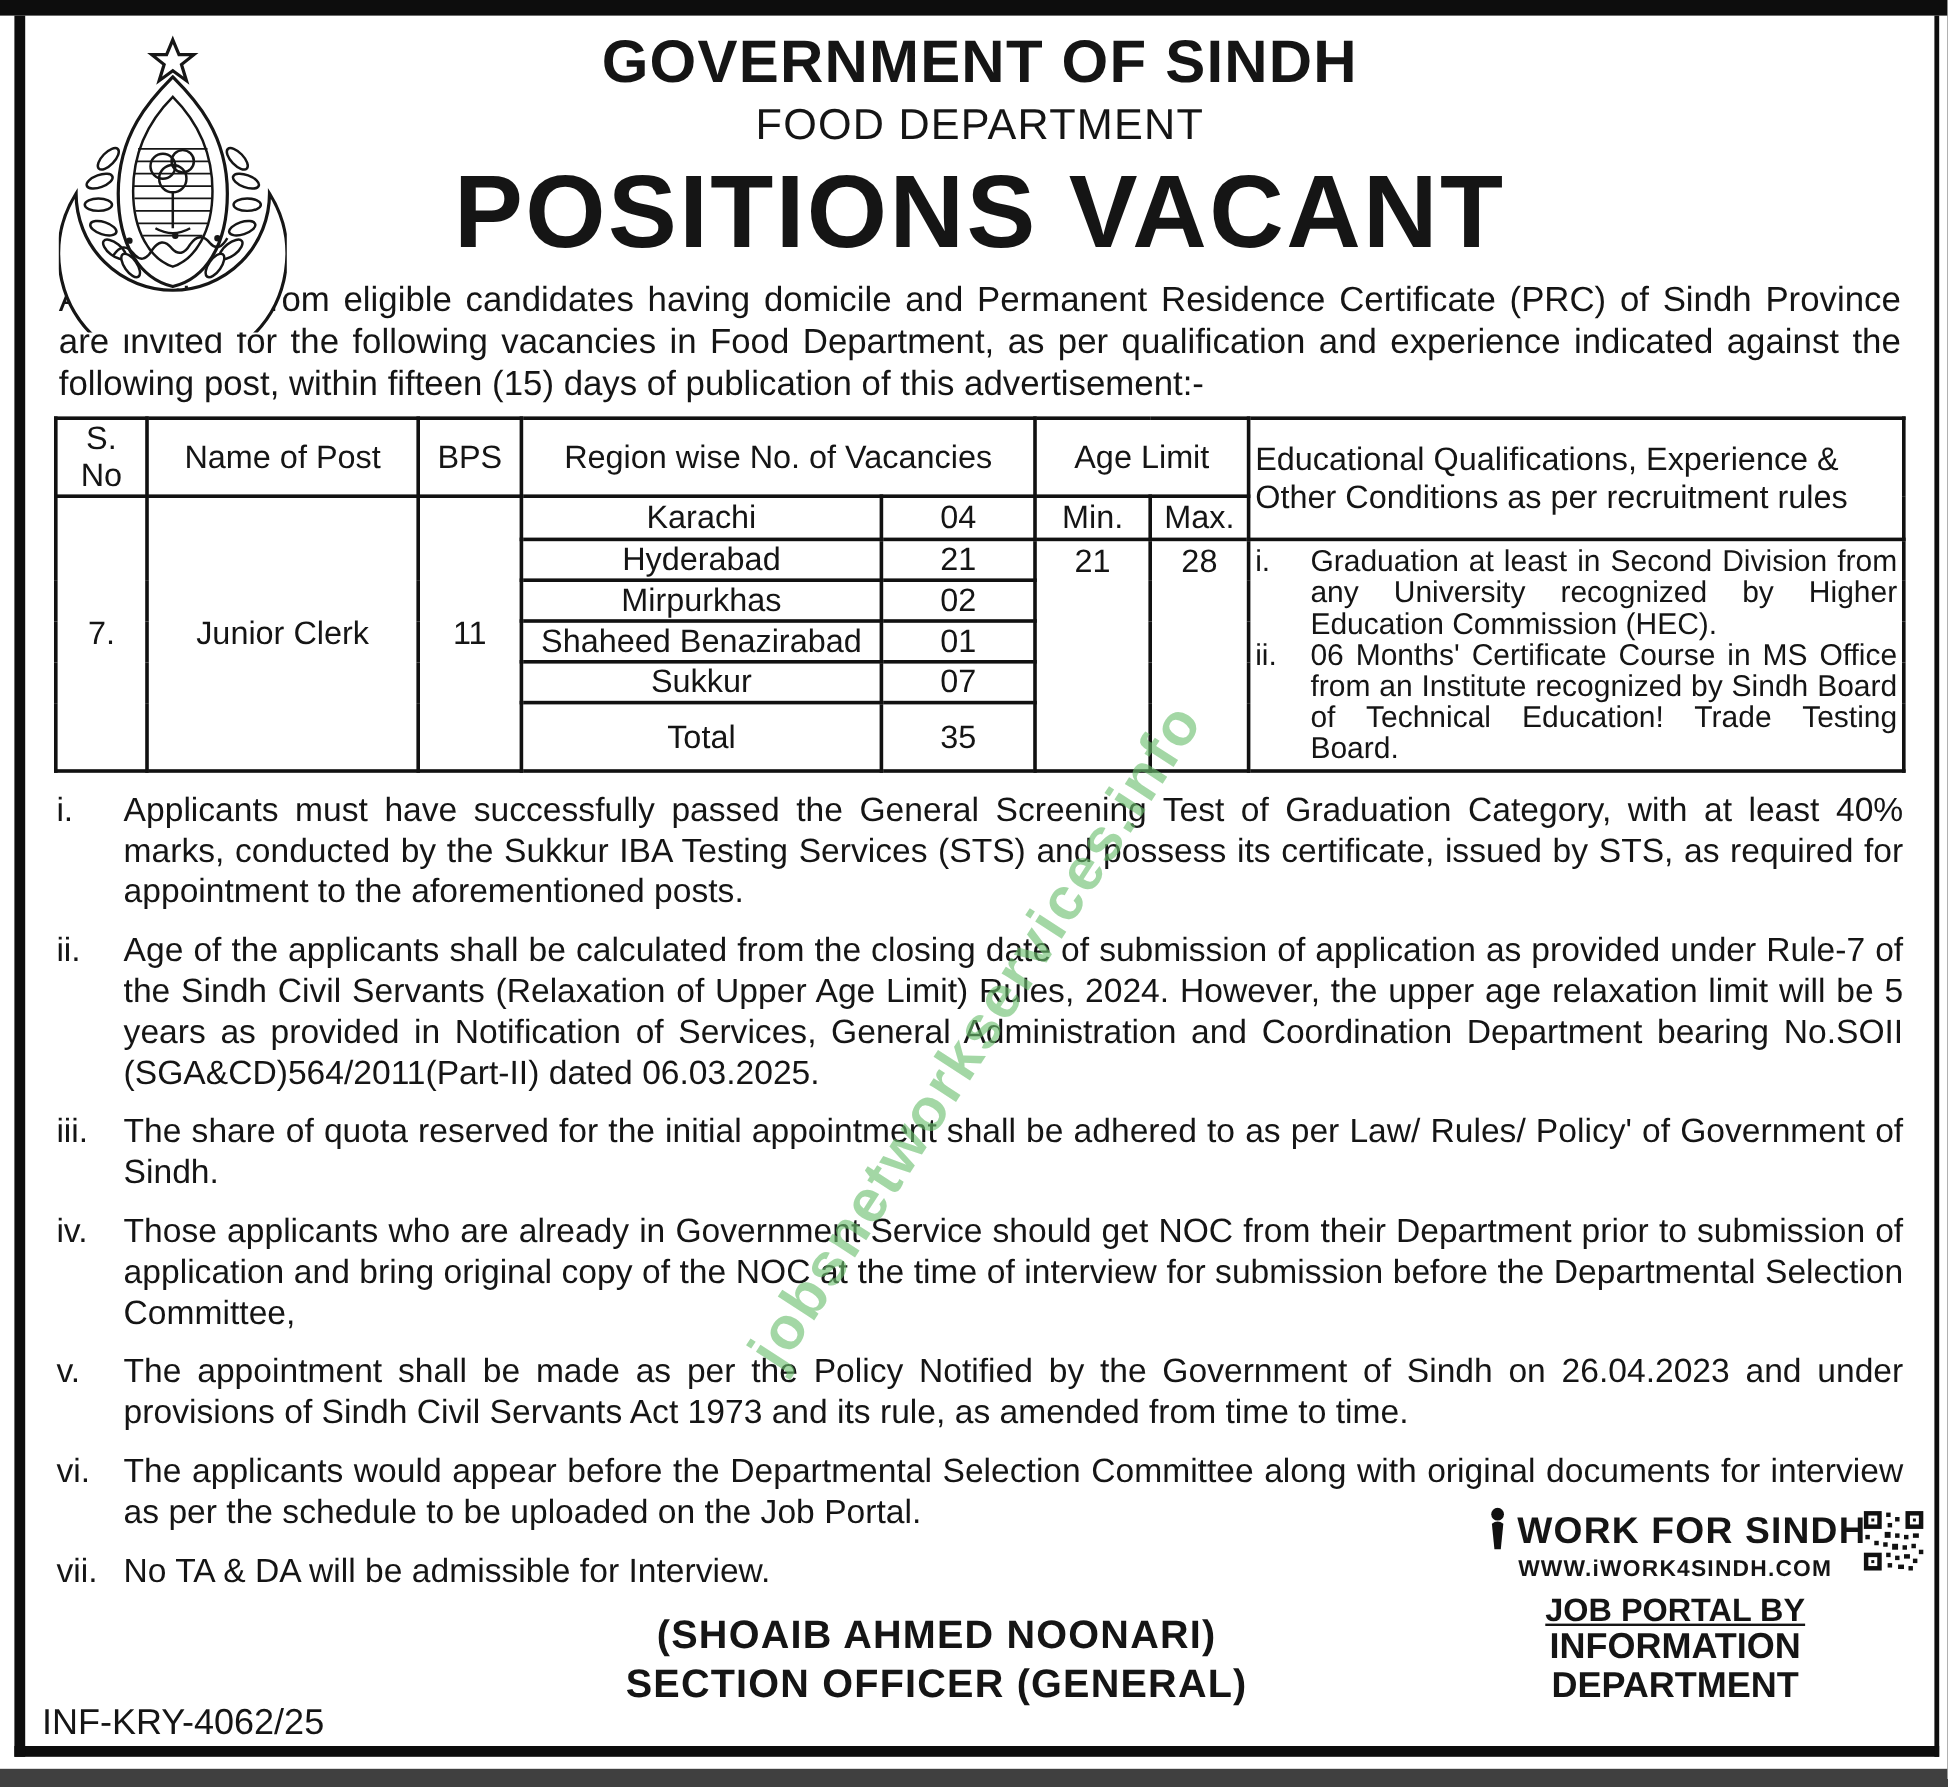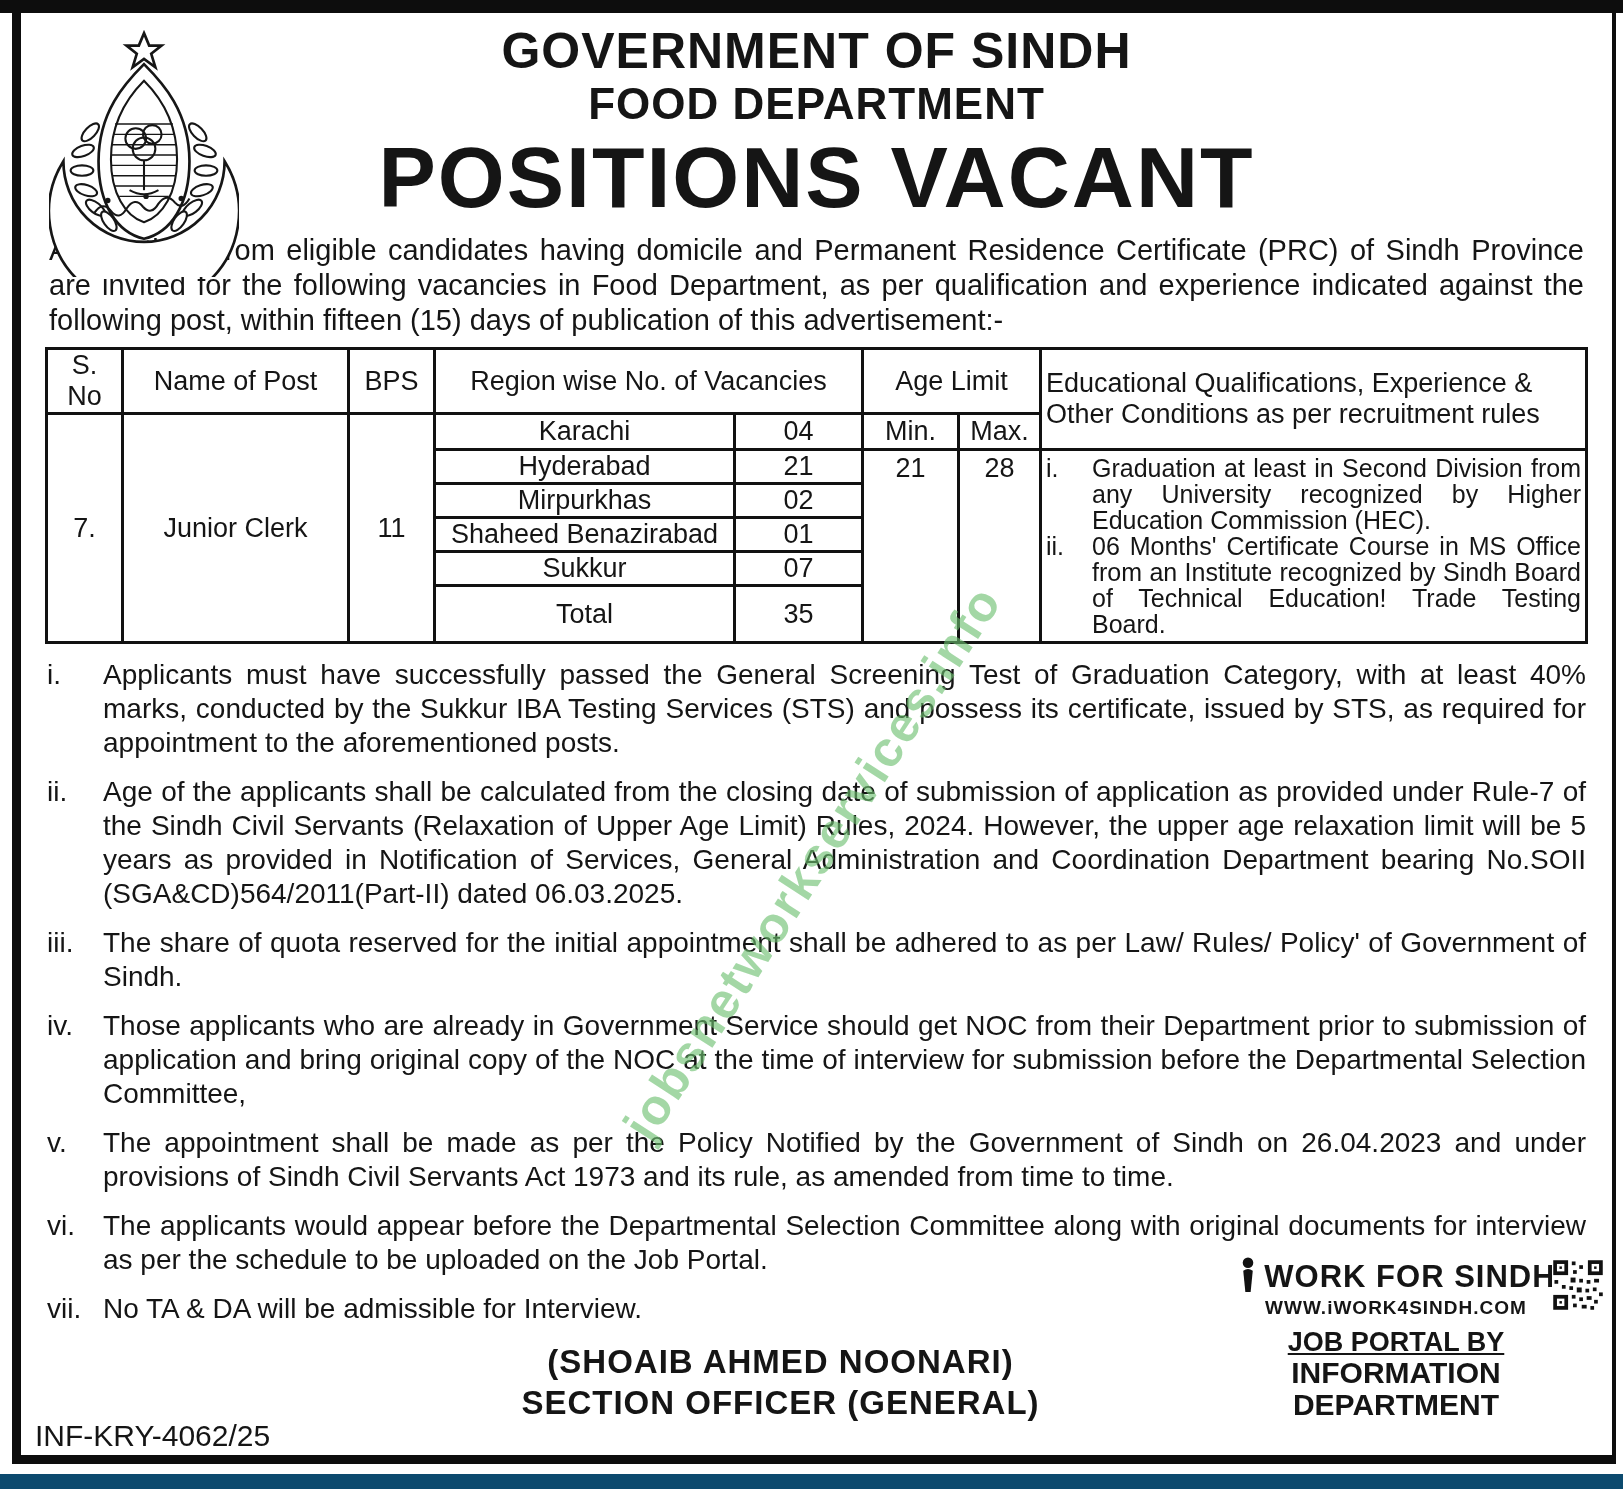--- a/index.html
+++ b/index.html
@@ -1,28 +1,28 @@
 <!DOCTYPE html>
 <html><head>
 <meta charset="utf-8">
 <style>
   html,body{margin:0;padding:0;background:#c9c9c9;}
-  .page{position:relative;width:1623px;height:1489px;background:#0c4a6e;overflow:hidden;
+  .page{position:relative;width:1623px;height:1489px;background:#404040;overflow:hidden;
         font-family:"Liberation Sans","DejaVu Sans",sans-serif;color:#151515;}
   .sheet{position:absolute;left:0;top:0;width:1623px;height:1474px;background:#ffffff;}
   .topbar{position:absolute;left:0;top:0;width:1623px;height:13px;background:#0d0d0d;}
   .frame{position:absolute;left:12px;top:13px;right:7px;bottom:10px;
          border-left:9px solid #0d0d0d;border-right:4px solid #0d0d0d;border-bottom:9px solid #0d0d0d;}
   .content{position:absolute;left:0;top:0;right:0;bottom:0;padding:0 24px;}
 
   
   .emblem{position:absolute;left:28px;top:16px;}
   .titles{text-align:center;padding-top:12px;}
   .t1{font-size:50px;line-height:52px;font-weight:bold;letter-spacing:1px;}
-  .t2{font-size:44px;line-height:54px;font-weight:bold;letter-spacing:1px;}
+  .t2{font-size:36px;line-height:54px;font-weight:normal;letter-spacing:1px;}
   .t3{font-size:86px;line-height:92px;font-weight:bold;letter-spacing:2px;}
 
   .intro{margin:10px 4px 0 4px;font-size:29px;line-height:35px;text-align:justify;}
 
   
   table.vac{border-collapse:collapse;width:100%;margin-top:9px;table-layout:fixed;}
   table.vac td,table.vac th{border:3px solid #111;font-weight:normal;font-size:27px;
         padding:0 4px;vertical-align:middle;overflow:hidden;}
   table.vac .hdr{text-align:center;}
   .regname{text-align:center;padding-left:8px;}

